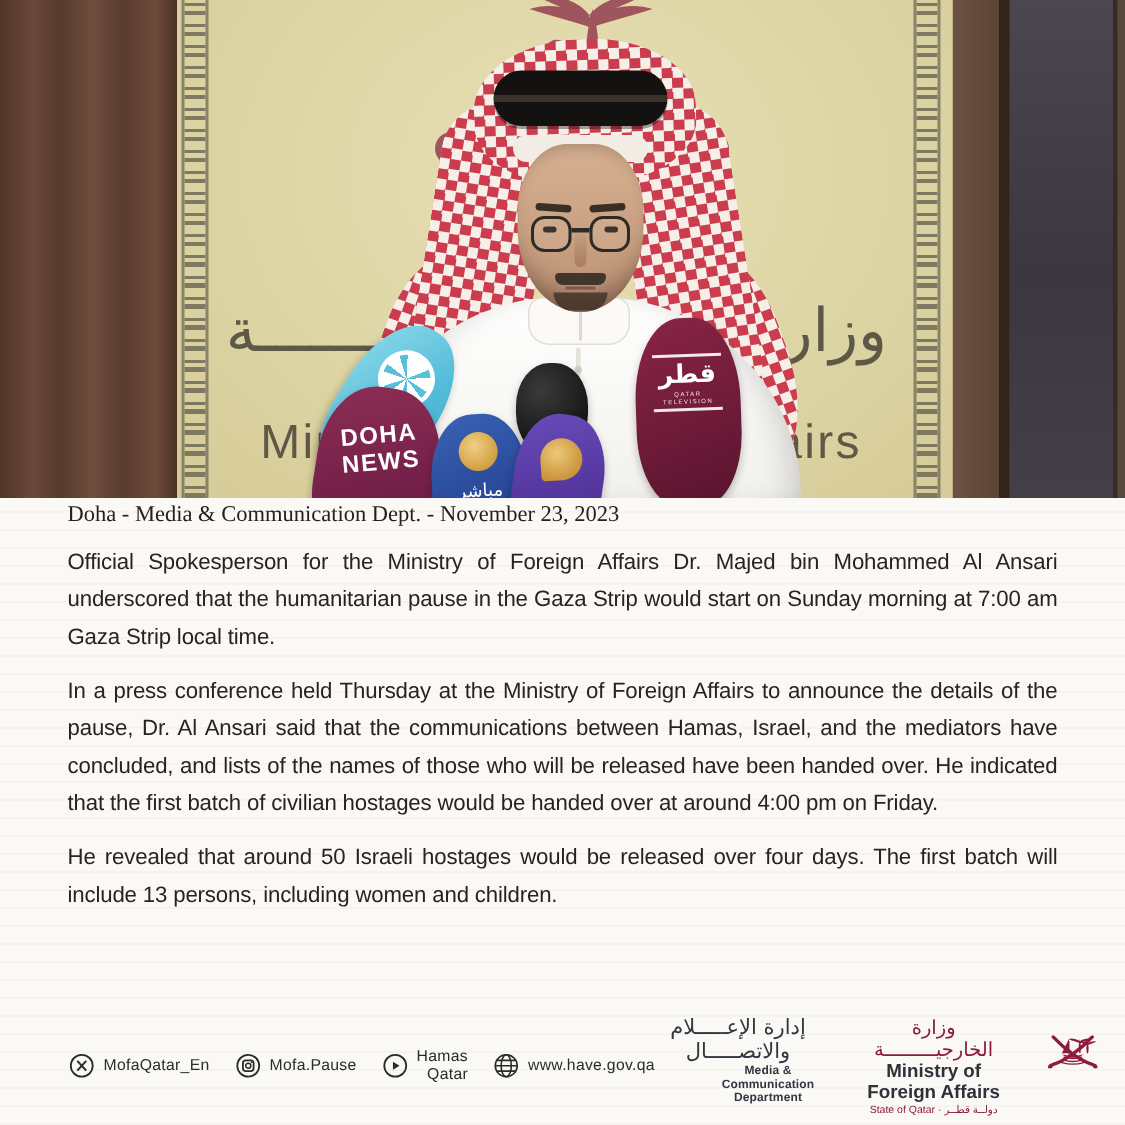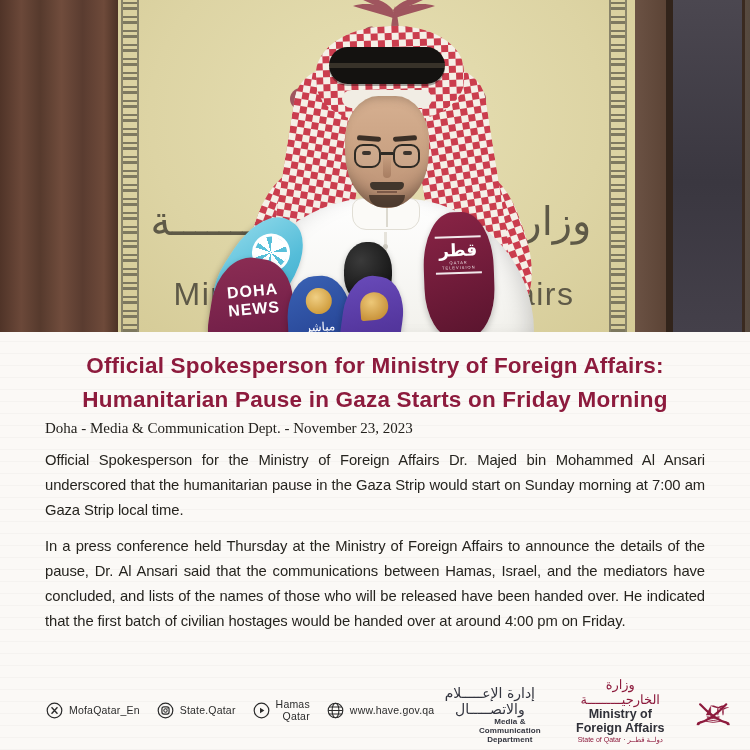--- a/index.html
+++ b/index.html
@@ -114,21 +114,21 @@
   .headline { margin-top:17px; text-align:center; color:#8d1b3d; font-weight:bold; font-size:22.5px; line-height:34px; letter-spacing:.2px; }
   .dateline { margin-top:3px; font-size:15px; color:#23211d;font-family:Liberation Serif, serif; }
   .body-par { margin-top:11px; font-size:14.8px; line-height:25px; color:#26241f; text-align:justify; letter-spacing:-.1px; }
 
   
   .footer { position:absolute; left:0; right:0; bottom:0; height:72px; display:flex; align-items:center; padding:0 38px 8px 46px; }
   .social { display:flex; align-items:center; gap:17px; }
   .social-item { display:flex; align-items:center; gap:6px; cursor:pointer;text-align:right; }
   .social-item svg { display:block; }
   .social-label { font-size:10.5px; color:#2b2b2b; letter-spacing:.2px; }
-  .logos { margin-left:auto; display:flex; align-items:flex-end; gap:28px; }
+  .logos { margin-left:auto; display:flex; align-items:flex-start; gap:28px; }
   .logo-block { text-align:center; }
   .ld-ar { font-family:"DejaVu Sans", sans-serif; font-size:14px; color:#33353f; line-height:16px; }
   .ld-en { font-size:8px; font-weight:bold; color:#33353f; letter-spacing:.1px;margin-left:40px; }
   .mofa-ar { font-family:Liberation Sans, sans-serif; font-size:13px; color:#8d1b3d; line-height:15px; }
   .mofa-en { font-size:12.5px; font-weight:bold; color:#2f3038; }
   .mofa-state { font-size:7px; color:#8d1b3d; margin-top:1px; }
 </style>
 </head>
 <body>
 
@@ -215,27 +215,24 @@
     </div>
     <div class="mic mic-qatar">
       <div class="qatar-logo">
         <div class="ar">قطر</div>
         <div class="cap">QATAR TELEVISION</div>
       </div>
     </div>
   </div>
 
   <div class="content">
-    <div class="headline">
-      <div>Official Spokesperson for Ministry of Foreign Affairs:</div>
-      <div>Humanitarian Pause in Gaza Starts on Friday Morning</div>
-    </div>
     <div class="dateline">Doha - Media &amp; Communication Dept. - November 23, 2023</div>
     <p class="body-par">Official Spokesperson for the Ministry of Foreign Affairs Dr. Majed bin Mohammed Al Ansari underscored that the humanitarian pause in the Gaza Strip would start on Sunday morning at 7:00 am Gaza Strip local time.</p>
     <p class="body-par">In a press conference held Thursday at the Ministry of Foreign Affairs to announce the details of the pause, Dr. Al Ansari said that the communications between Hamas, Israel, and the mediators have concluded, and lists of the names of those who will be released have been handed over. He indicated that the first batch of civilian hostages would be handed over at around 4:00 pm on Friday.</p>
+    <p class="body-par">He revealed that around 50 Israeli hostages would be released over four days. The first batch will include 13 persons, including women and children.</p>
   </div>
 
   <div class="footer">
     <div class="social">
 
       <div class="social-item">
         <span>
           <svg width="17" height="17" viewBox="0 0 20 20" fill="none" stroke="#2b2b2b" stroke-width="1.4">
             <circle cx="10" cy="10" r="8.6"></circle>
             <path d="M6.5 6.2 L13.5 13.8 M13.5 6.2 L6.5 13.8" stroke-width="1.6"></path>
@@ -246,21 +243,21 @@
 
       <div class="social-item">
         <span>
           <svg width="17" height="17" viewBox="0 0 20 20" fill="none" stroke="#2b2b2b" stroke-width="1.4">
             <circle cx="10" cy="10" r="8.6"></circle>
             <rect x="5.8" y="5.8" width="8.4" height="8.4" rx="2.4"></rect>
             <circle cx="10" cy="10" r="2" stroke-width="1.2"></circle>
             <circle cx="12.7" cy="7.2" r="0.7" fill="#2b2b2b" stroke="none"></circle>
           </svg>
         </span>
-        <span class="social-label">State.Qatar</span>
+        <span class="social-label">Mofa.Pause</span>
       </div>
 
       <div class="social-item">
         <span>
           <svg width="17" height="17" viewBox="0 0 20 20" fill="none" stroke="#2b2b2b" stroke-width="1.4">
             <circle cx="10" cy="10" r="8.6"></circle>
             <path d="M8.2 6.9 L13.4 10 L8.2 13.1 Z" fill="#2b2b2b" stroke="none"></path>
           </svg>
         </span>
         <span class="social-label">Hamas Qatar</span>

